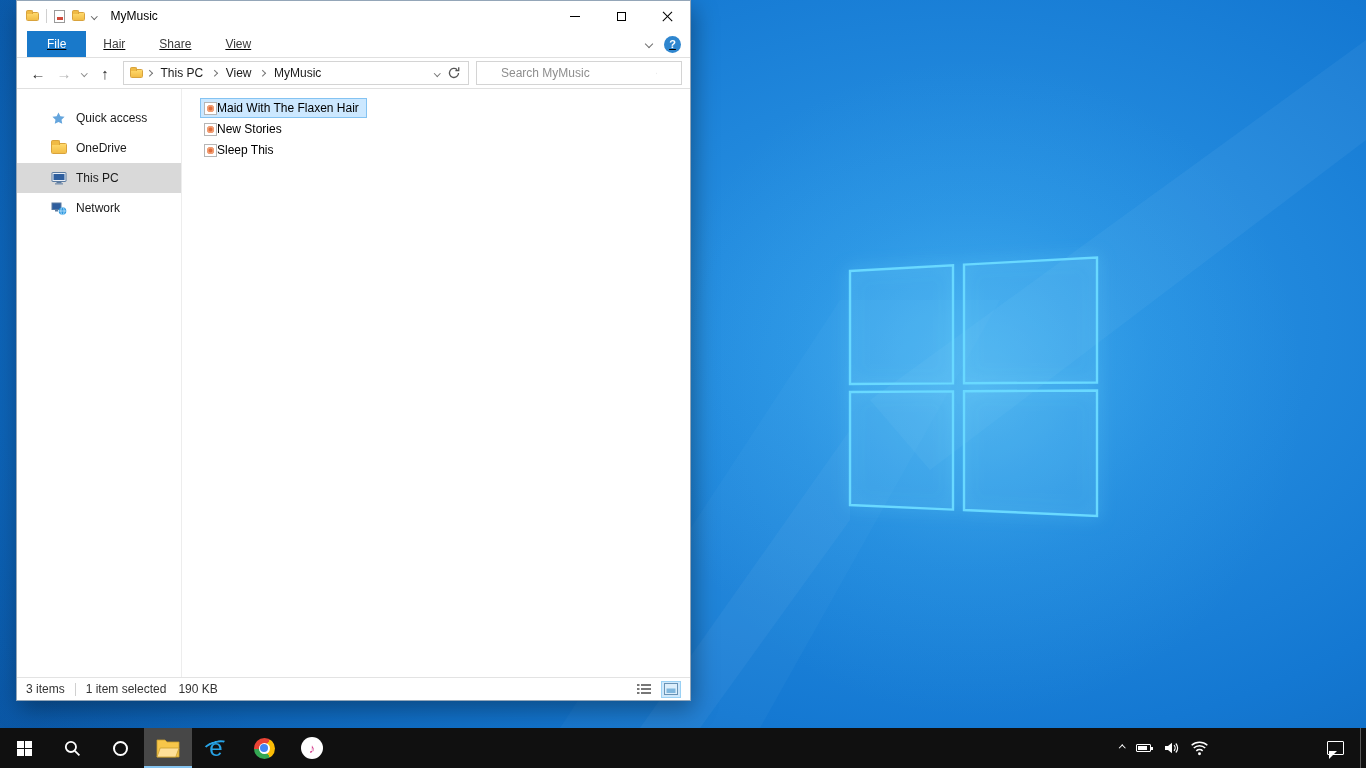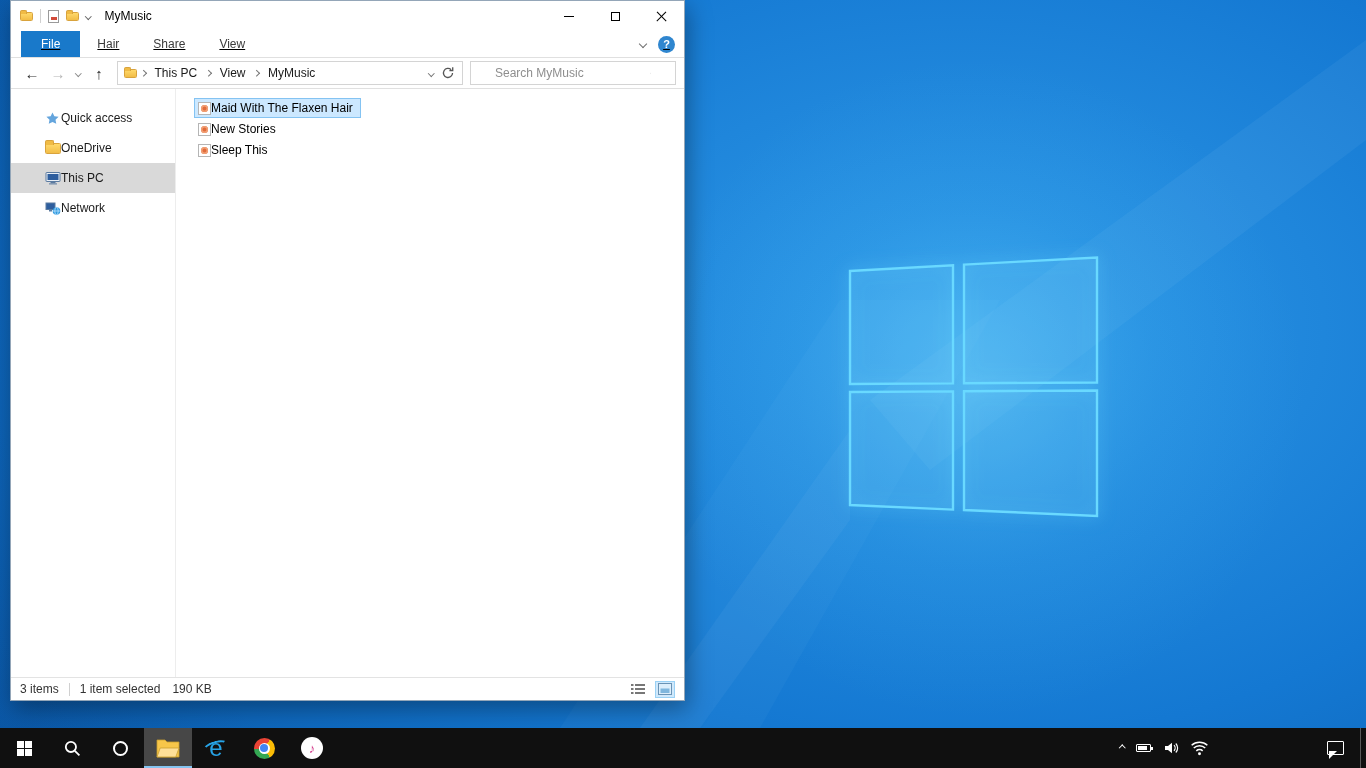--- a/index.html
+++ b/index.html
@@ -13,21 +13,21 @@
     position:absolute; left:0; top:0; right:0; bottom:40px;
     background: radial-gradient(120% 150% at 70% 45%, #2f9ae8 0%, #1478d2 38%, #0c61b4 62%, #0a4f9b 85%, #09468c 100%);
   }
   .desktop::after { content:""; position:absolute; inset:0; pointer-events:none;
     background: radial-gradient(120% 150% at 70% 46%, transparent 55%, rgba(5,40,90,0.28) 100%); }
   .wallpaper { position:absolute; left:0; top:0; }
   .logo-group { filter: drop-shadow(0 0 8px rgba(110,215,255,0.65)); }
 
   
   .window {
-    position:absolute; left:10px; top:0; width:675px; height:701px;
+    position:absolute; left:16px; top:0; width:675px; height:701px;
     background:#fff; border:1px solid #94a6b8; box-shadow: 3px 8px 22px rgba(0,0,0,0.35);
     display:flex; flex-direction:column; z-index:2;
   }
 
   .titlebar { height:30px; background:#fff; display:flex; align-items:center; padding-left:9px; position:relative; flex:0 0 auto; }
   .qat { display:flex; align-items:center; gap:7px; }
   .qat-sep { width:1px; height:14px; background:#d0d0d0; }
   .win-title { margin-left:14px; color:#000; }
   .caption { position:absolute; right:0; top:0; height:30px; display:flex; }
   .cap-btn { width:46px; height:30px; display:flex; align-items:center; justify-content:center; }
@@ -70,21 +70,21 @@
   .addressbox { flex:1; height:24px; border:1px solid #d4d4d4; display:flex; align-items:center; padding:0 4px 0 6px; gap:4px; margin-left:5px; background:#fff; }
   .crumb { padding:0 5px; color:#1a1a1a; white-space:nowrap; }
   .addr-right { margin-left:auto; display:flex; align-items:center; gap:8px; padding-right:3px; }
   .searchbox { width:206px; height:24px; border:1px solid #d4d4d4; display:flex; align-items:center; margin-left:7px; padding:0 24px; background:#fff; }
   .searchbox input { border:none; outline:none; flex:1; font-size:12px; font-family:inherit; color:#333; background:transparent; }
   .searchbox input::placeholder { color:#8e8e8e; }
 
   
   .main { flex:1; display:flex; min-height:0; }
   .sidebar { width:165px; border-right:1px solid #ededed; padding-top:14px; flex:0 0 auto; }
-  .side-item { height:30px; display:flex; align-items:center; padding-left:33px; color:#1a1a1a; }
+  .side-item { height:30px; display:flex; align-items:center; gap:9px; padding-left:33px; color:#1a1a1a; }
   .side-item.selected { background:#d9d9d9; }
   .side-ico { width:17px; height:17px; display:flex; align-items:center; justify-content:center; flex:0 0 auto; }
 
   .filelist { flex:1; padding:9px 0 0 18px; }
   .file-row { display:flex; width:max-content; align-items:center; gap:0; height:20px; padding:0 7px 0 3px; color:#000; border:1px solid transparent; margin-bottom:1px; }
   .file-row.selected { background:#cce8ff; border-color:#84c3f2; }
   .music-ico { width:13px; height:13px; background:#fff; border:1px solid #b5b5b5; display:flex; align-items:center; justify-content:center; flex:0 0 auto; }
   .music-ico::before { content:""; width:7px; height:7px; border-radius:50%; background:#e06c3c; box-shadow: inset 0 0 0 1.5px #f2a176; }
 
   

